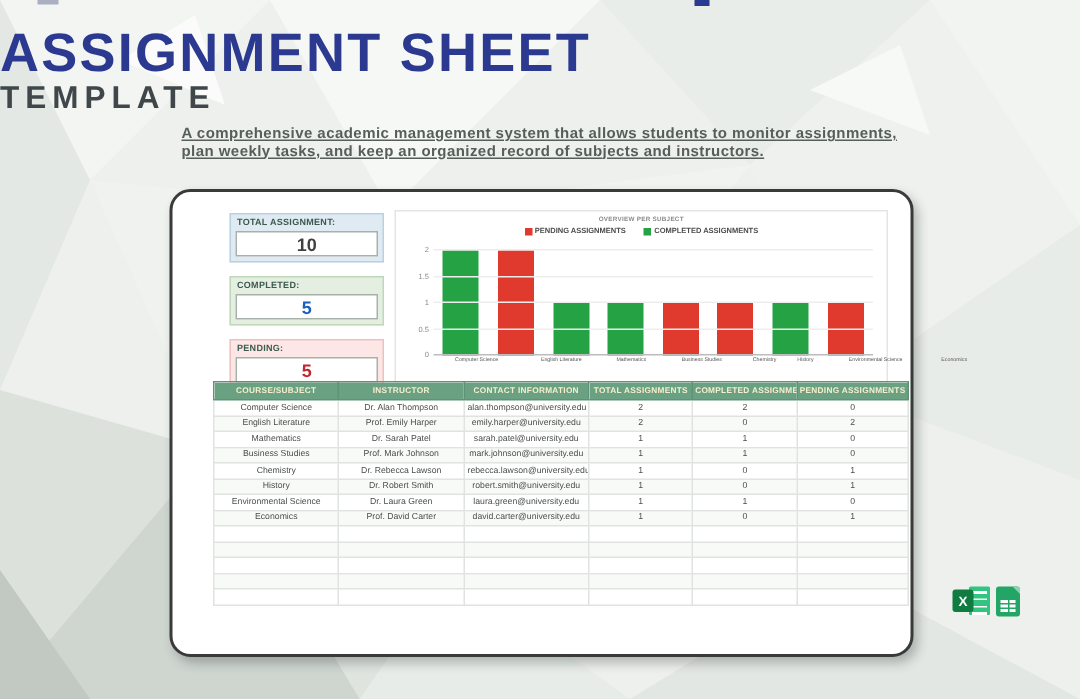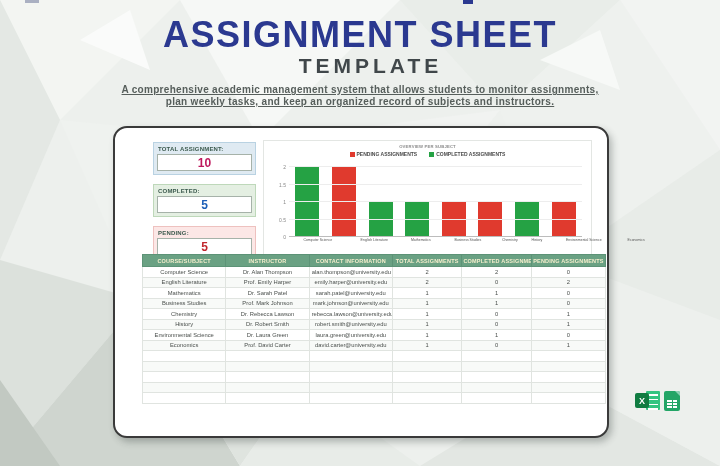--- a/index.html
+++ b/index.html
@@ -1,23 +1,23 @@
 <!DOCTYPE html>
 <html><head>
 <meta charset="utf-8">
 <style>
   html,body{margin:0;padding:0;}
   .page{position:relative;width:720px;height:466px;overflow:hidden;
         font-family:"Liberation Sans",sans-serif;background:#edf0ed;}
   .bg-svg{position:absolute;inset:0;}
 
   
-  .header{position:absolute;top:16px;left:0;width:100%;text-align:center;}
+  .header{position:absolute;top:16px;left:0;width:100%;}
   .title{font-size:36px;line-height:38px;font-weight:800;color:#2b3990;letter-spacing:1.5px;}
-  .subtitle{font-size:21px;line-height:22px;font-weight:700;color:#40474a;letter-spacing:4px;margin-top:1px;padding-left:21px;}
+  .subtitle{font-size:21px;line-height:22px;font-weight:700;color:#40474a;letter-spacing:4px;margin-top:1px;}
   .desc{margin:7px auto 0;width:478px;font-size:10px;line-height:11.5px;font-weight:700;
         color:#565e5b;letter-spacing:.3px;text-decoration:underline;}
 
   
   .accent-a{position:absolute;left:25px;top:0;width:14px;height:3px;background:#aab0c2;}
   .accent-b{position:absolute;left:463px;top:0;width:10px;height:4px;background:#2b3990;}
 
   
   .card{position:absolute;left:113px;top:126px;width:492px;height:308px;background:#ffffff;
         border:2px solid #3a3a3a;border-radius:14px;box-shadow:3px 4px 7px rgba(40,50,45,.3);}
@@ -106,21 +106,21 @@
     <div class="title">ASSIGNMENT SHEET</div>
     <div class="subtitle">TEMPLATE</div>
     <div class="desc">A comprehensive academic management system that allows students to monitor assignments, plan weekly tasks, and keep an organized record of subjects and instructors.</div>
   </div>
 
   <div class="card">
 
     <div class="stats">
       <div class="stat-box" style="background: rgb(223, 234, 242); border-color: rgb(185, 210, 226);">
         <div class="stat-label">TOTAL ASSIGNMENT:</div>
-        <div class="stat-value" style="color: #be185d;">10</div>
+        <div class="stat-value" style="color: #404040;">10</div>
       </div>
       <div class="stat-box" style="background: rgb(228, 239, 226); border-color: rgb(190, 216, 186);">
         <div class="stat-label">COMPLETED:</div>
         <div class="stat-value" style="color: rgb(29, 95, 184);">5</div>
       </div>
       <div class="stat-box" style="background: rgb(252, 231, 230); border-color: rgb(238, 193, 191);">
         <div class="stat-label">PENDING:</div>
         <div class="stat-value" style="color: rgb(193, 39, 45);">5</div>
       </div>
     </div>

